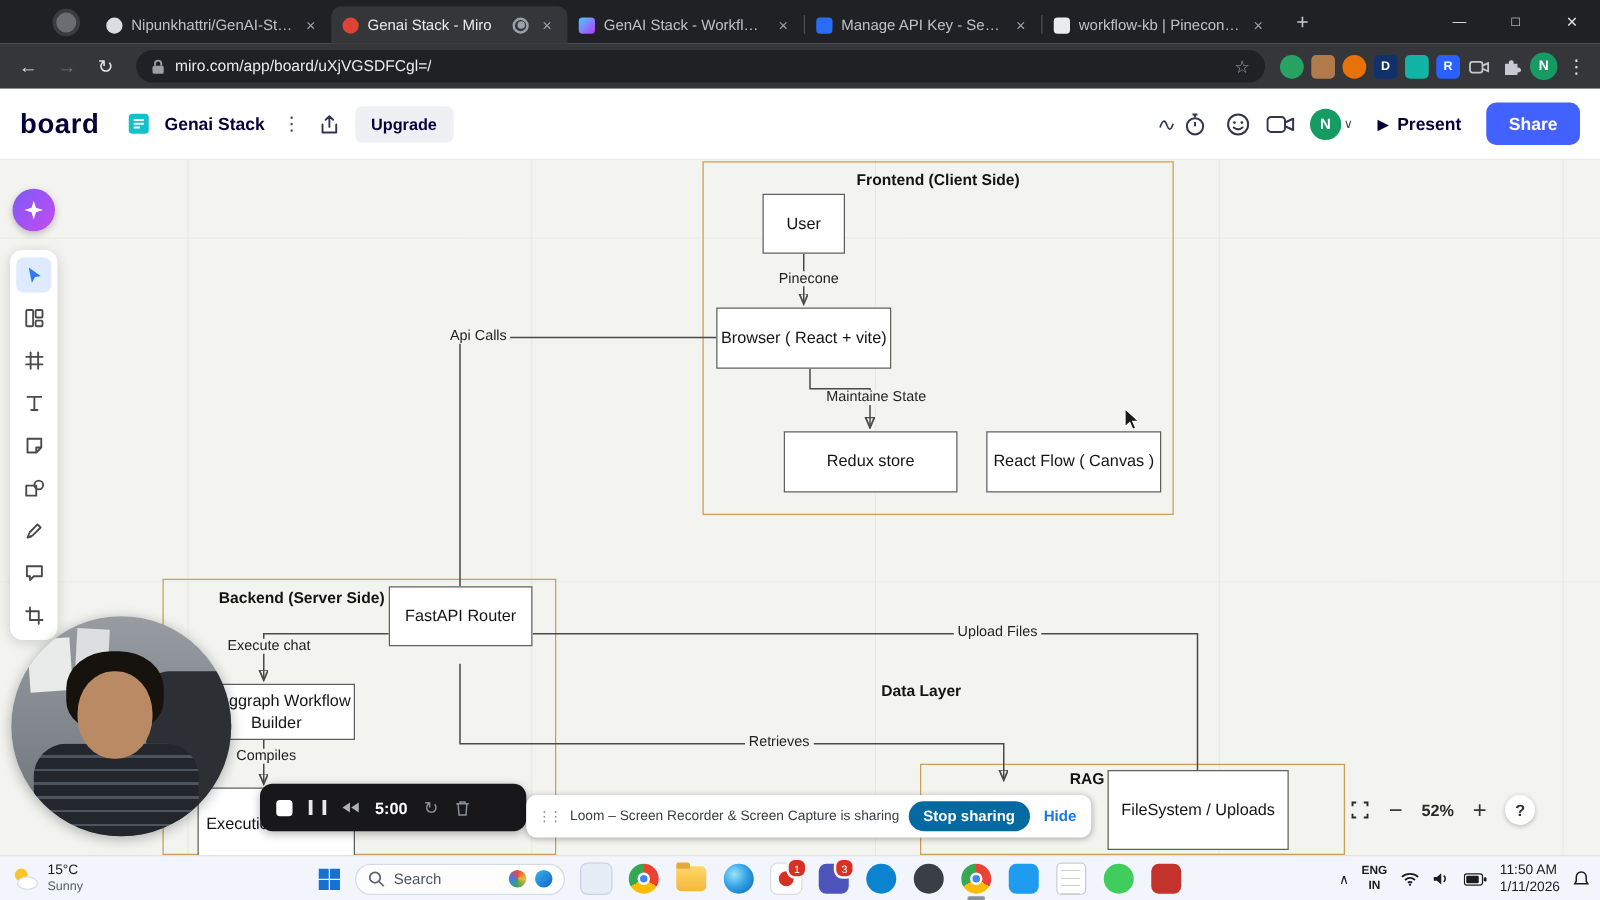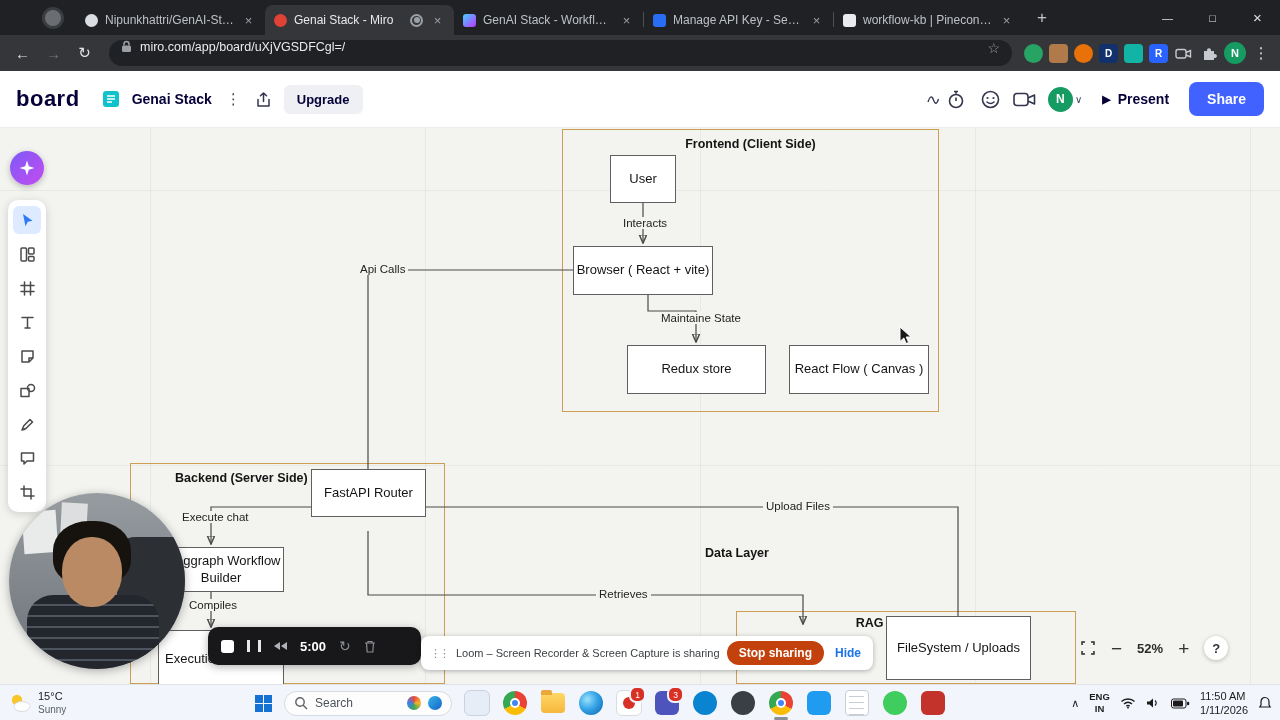--- a/index.html
+++ b/index.html
@@ -23,21 +23,21 @@
   .recdot::after{content:"";position:absolute;inset:1.5px;border-radius:50%;background:#9aa0a6}
   .newtab{width:26px;height:26px;display:flex;align-items:center;justify-content:center;color:#c3c7cb;font-size:17px;margin:0 0 4px 6px}
   #wincontrols{margin-left:auto;display:flex;height:35px;align-self:flex-start}
   .win{width:45px;height:35px;display:flex;align-items:center;justify-content:center;color:#dfe1e5;font-size:11px}
   .win.close{font-size:15px}
 
   
   #navbar{position:absolute;left:0;top:35px;width:1280px;height:36px;background:#35363a;display:flex;align-items:center;padding:0 10px;box-sizing:border-box;gap:6px}
   .nav-ic{width:25px;text-align:center;font-size:15px;color:#dfe1e5;flex:none}
   .nav-ic.dim{color:#73777d}
-  #urlbar{flex:1;height:26px;background:#202124;border-radius:13px;display:flex;padding:0 12px;gap:8px;min-width:0;margin:0 6px}
+  #urlbar{flex:1;height:26px;background:#202124;border-radius:13px;display:flex;align-items:center;padding:0 12px;gap:8px;min-width:0;margin:0 6px}
   #urlbar .url{color:#e8eaed;font-size:12.5px;white-space:nowrap;overflow:hidden}
   #urlbar .star{margin-left:auto;color:#9aa0a6;font-size:14px}
   .ext{width:19px;height:19px;border-radius:4px;display:flex;align-items:center;justify-content:center;color:#fff;font-size:10px;font-weight:bold;flex:none}
   .avatar{width:22px;height:22px;border-radius:50%;background:#169b62;color:#fff;font-size:11px;font-weight:bold;display:flex;align-items:center;justify-content:center;flex:none}
   .kebab{color:#dfe1e5;font-size:15px;width:18px;text-align:center;flex:none}
 
   
   #mheader{position:absolute;left:0;top:71px;width:1280px;height:57px;background:#fff;border-bottom:1px solid #ececec;display:flex;align-items:center;padding:0 16px;box-sizing:border-box;gap:12px;z-index:5}
   .mlogo{font-size:22px;font-weight:bold;color:#050038;letter-spacing:.5px;margin-right:10px}
   .mtitle{font-size:14px;font-weight:bold;color:#050038}
@@ -90,21 +90,21 @@
   .lm-pause{width:8px;height:12px;border-left:3px solid #e8e8ea;border-right:3px solid #e8e8ea}
   .lm-rw{display:flex;gap:1px}
   .tri{width:0;height:0;border-top:4.5px solid transparent;border-bottom:4.5px solid transparent;border-right:6.5px solid #aeb2b8}
   .lm-time{color:#fff;font-size:13px;font-weight:bold}
   .lm-restart{color:#8a8e95;font-size:14px}
 
   
   #sharebanner{position:absolute;left:421px;top:636px;width:452px;height:34px;background:#fff;border-radius:8px;box-shadow:0 1px 5px rgba(0,0,0,.3);display:flex;align-items:center;padding:0 9px;box-sizing:border-box;gap:8px;z-index:12}
   .grip{color:#80868b;font-size:11px;letter-spacing:-2px}
   .sb-text{font-size:11px;color:#3c4043;white-space:nowrap;overflow:hidden}
-  .sb-stop{background:#c2410c;color:#fff;font-size:12px;font-weight:bold;padding:5px 12px;border-radius:15px;white-space:nowrap}
+  .sb-stop{background:#0369a1;color:#fff;font-size:12px;font-weight:bold;padding:5px 12px;border-radius:15px;white-space:nowrap}
   .sb-hide{color:#1a73e8;font-size:12px;font-weight:bold;padding:0 3px}
 
   
   #taskbar{position:absolute;left:0;top:684px;width:1280px;height:36px;background:#f2f6fc;border-top:1px solid #dfe3e8;z-index:30}
   #weather{position:absolute;left:8px;top:0;height:36px;display:flex;align-items:center;gap:6px}
   #weather .wtemp{font-size:11px;color:#1b1b1b;line-height:1.2}
   #weather .wcond{font-size:10px;color:#5b6066;line-height:1.2}
   #tbcenter{position:absolute;left:255px;top:0;height:36px;display:flex;align-items:center;gap:12px}
   .winlogo{width:17px;height:17px;display:grid;grid-template-columns:8px 8px;grid-template-rows:8px 8px;gap:1px}
   .winlogo span{background:#1572d3}
@@ -291,21 +291,21 @@
 
     <div class="node" style="left:610px;top:27px;width:66px;height:48px">User</div>
     <div class="node" style="left:573px;top:118px;width:140px;height:49px">Browser ( React + vite)</div>
     <div class="node" style="left:627px;top:217px;width:139px;height:49px">Redux store</div>
     <div class="node" style="left:789px;top:217px;width:140px;height:49px">React Flow ( Canvas )</div>
     <div class="node" style="left:311px;top:341px;width:115px;height:48px">FastAPI Router</div>
     <div class="node" style="left:158px;top:419px;width:126px;height:45px">Langgraph Workflow Builder</div>
     <div class="node leftal" style="left:158px;top:502px;width:126px;height:58px">Execution</div>
     <div class="node" style="left:886px;top:488px;width:145px;height:64px">FileSystem / Uploads</div>
 
-    <div class="elabel" style="left:620px;top:89px">Interacts</div>
+    <div class="elabel" style="left:620px;top:89px">Pinecone</div>
     <div class="elabel" style="left:658px;top:184px">Maintaine State</div>
     <div class="elabel" style="left:357px;top:135px">Api Calls</div>
     <div class="elabel" style="left:179px;top:383px">Execute chat</div>
     <div class="elabel" style="left:186px;top:471px">Compiles</div>
     <div class="elabel" style="left:763px;top:372px">Upload Files</div>
     <div class="elabel" style="left:596px;top:460px">Retrieves</div>
 
     <svg style="position:absolute;left:898px;top:198px" width="16" height="20">
       <path d="M2 1 L2 15.5 L5.8 12 L8.2 17.5 L10.6 16.4 L8.2 11 L13 11 Z" fill="#1a1a1a" stroke="#fff" stroke-width="1"></path>
     </svg>

